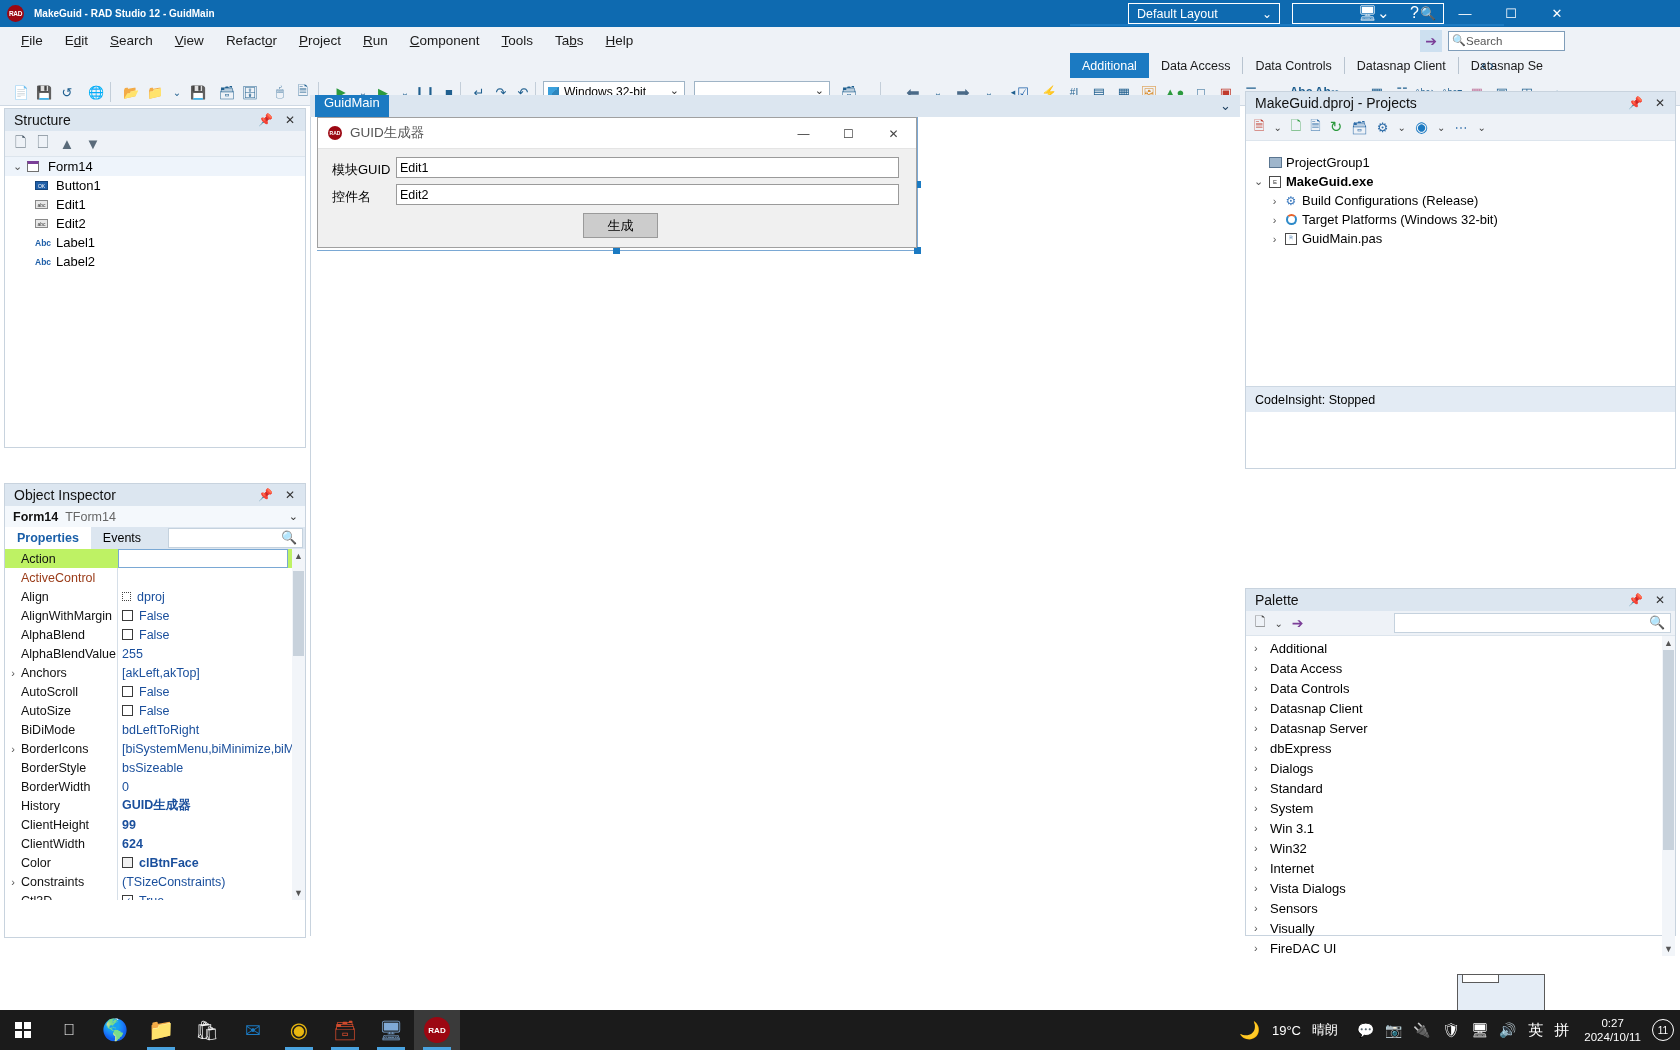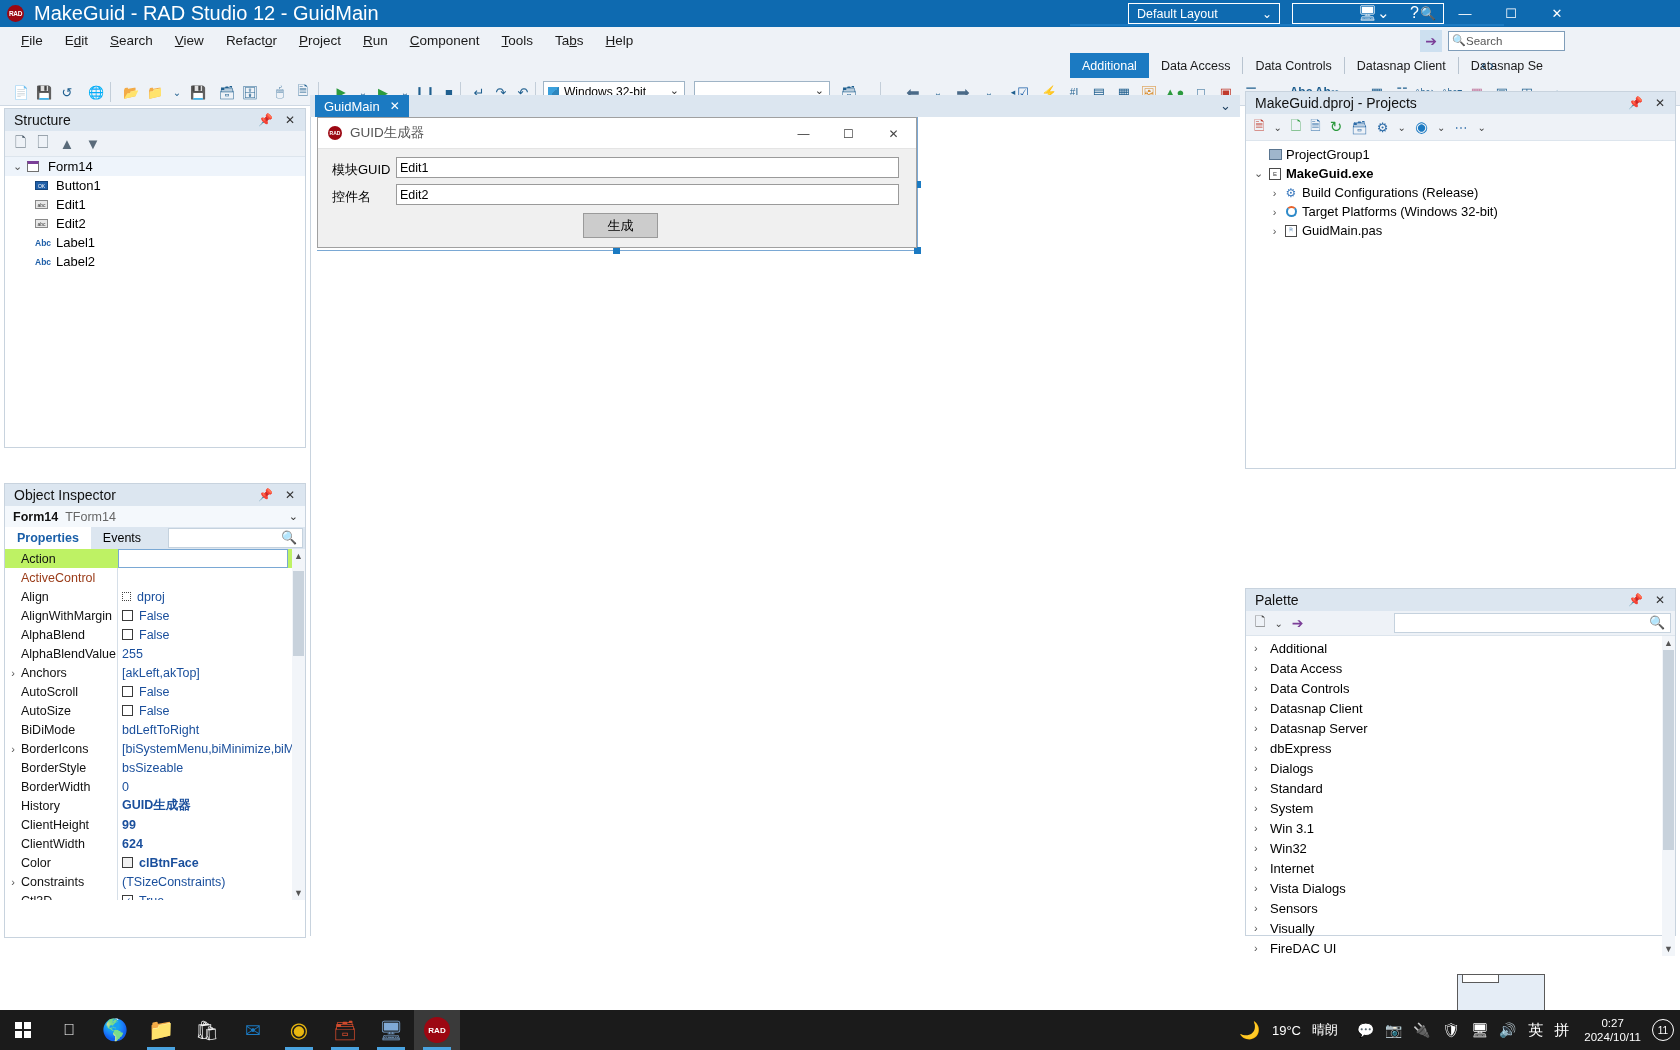--- a/index.html
+++ b/index.html
@@ -18,21 +18,21 @@
     position:absolute; left:0; top:0; width:1680px; height:27px;
     background:#0e6ab0; display:flex; align-items:center;
   }
   .rad-logo{
     width:17px;height:17px;border-radius:50%;
     background:#9c0712;color:#fff;font-size:6.5px;font-weight:bold;
     display:flex;align-items:center;justify-content:center;
     margin-left:7px; letter-spacing:-0.3px;
     font-family:"Liberation Sans",sans-serif;
   }
-  .title-text{ color:#fff; font-size:20px; margin-left:10px; }
+  .title-text{ color:#fff; font-size:10px; margin-left:10px;font-weight:bold; }
   .layout-combo{
     position:absolute; left:1128px; top:3px; width:152px; height:21px;
     border:1px solid #ffffff; background:#0e6ab0; color:#fff;
     font-size:12.5px; display:flex; align-items:center; padding-left:8px;
   }
   .layout-combo .chev{ position:absolute; right:7px; top:3px; color:#fff; font-size:12px; }
   .title-search{
     position:absolute; left:1292px; top:3px; width:152px; height:21px;
     border:1px solid #ffffff; background:#0e6ab0;
   }
@@ -162,21 +162,21 @@
   .oi-links{ height:24px; background:#e3ebf4; display:flex; align-items:center; gap:12px; padding-left:9px; font-size:12.5px; color:#3b4fa0; border-top:1px solid #cdd8e3; }
   .oi-status{ height:24px; background:#e3ebf4; display:flex; align-items:center; padding-left:9px; font-size:12.5px; color:#111; }
 
   
   .editor-tabbar{
     position:absolute; left:310px; top:95px; width:930px; height:22px;
     background:#dce6f0;
   }
   .editor-tab{
     position:absolute; left:5px; top:0; height:22px; background:#1b7ac2; color:#fff;
-    display:flex; align-items:center; padding:0 9px; font-size:13px; gap:10px;
+    display:flex; align-items:center; padding:0 9px; font-size:13px; gap:10px;flex-direction:column;
   }
   .editor-tab .x{ font-size:12px; }
   .editor-chev{ position:absolute; right:9px; top:3px; color:#1c3f5e; font-size:13px; }
   .designer{
     position:absolute; left:310px; top:117px; width:930px; height:819px;
     background:#fff; border-left:1px solid #c8d3de;
   }
 
   
   .form-win{
@@ -228,21 +228,21 @@
   
   .projects{
     position:absolute; left:1245px; top:91px; width:431px; height:378px;
     background:#fff; border:1px solid #c8d3de;
   }
   .proj-toolbar{
     height:27px; background:#eef2f7; display:flex; align-items:center; gap:9px; padding-left:8px;
     border-bottom:1px solid #dde5ed;
   }
   .proj-toolbar .pi{ font-size:13px; color:#2d6ca8; }
-  .ptree{ font-size:13px; padding-top:4px; }
+  .ptree{ font-size:13px; padding-top:12px; }
   .ptree-row{ height:19px; display:flex; align-items:center; }
   .ptree-row .pchev{ width:15px; text-align:center; color:#555; font-size:11px; }
   .ptree-row .pico{ width:18px; display:flex; align-items:center; justify-content:center; }
   .ptree-row .plabel{ margin-left:2px; }
   .ptree-row .plabel.bold{ font-weight:bold; }
   .ico-group{ width:13px;height:11px;background:#9fb6cc;border:1px solid #5a7590; }
   .ico-exe{ width:12px;height:12px;background:#fff;border:1px solid #4a4a4a;font-size:6px;color:#333;display:flex;align-items:center;justify-content:center; }
   .ico-gear{ color:#3c7abf;font-size:12px; }
   .ico-target{ width:11px;height:11px;border-radius:50%;border:2px solid #2d8ac9;border-top-color:#e8622a; }
   .ico-pas{ width:12px;height:12px;background:#fff;border:1px solid #4a4a4a;font-size:5px;display:flex;align-items:center;justify-content:center;color:#2d6ca8; }
@@ -743,20 +743,21 @@
       </div>
       <div class="ptree-row" style="padding-left:21px;">
         <span class="pchev">›</span>
         <span class="pico">
             <span class="ico-pas">🖹</span>
           </span>
         <span class="plabel">GuidMain.pas</span>
       </div>
     </div>
 
+    <div class="codeinsight">CodeInsight: Stopped</div>
 
   </div>
 
   <div class="palette">
     <div class="panel-header">
       <span class="ptitle">Palette</span>
       <span class="pin">📌</span>
       <span class="xbtn">✕</span>
     </div>
 

